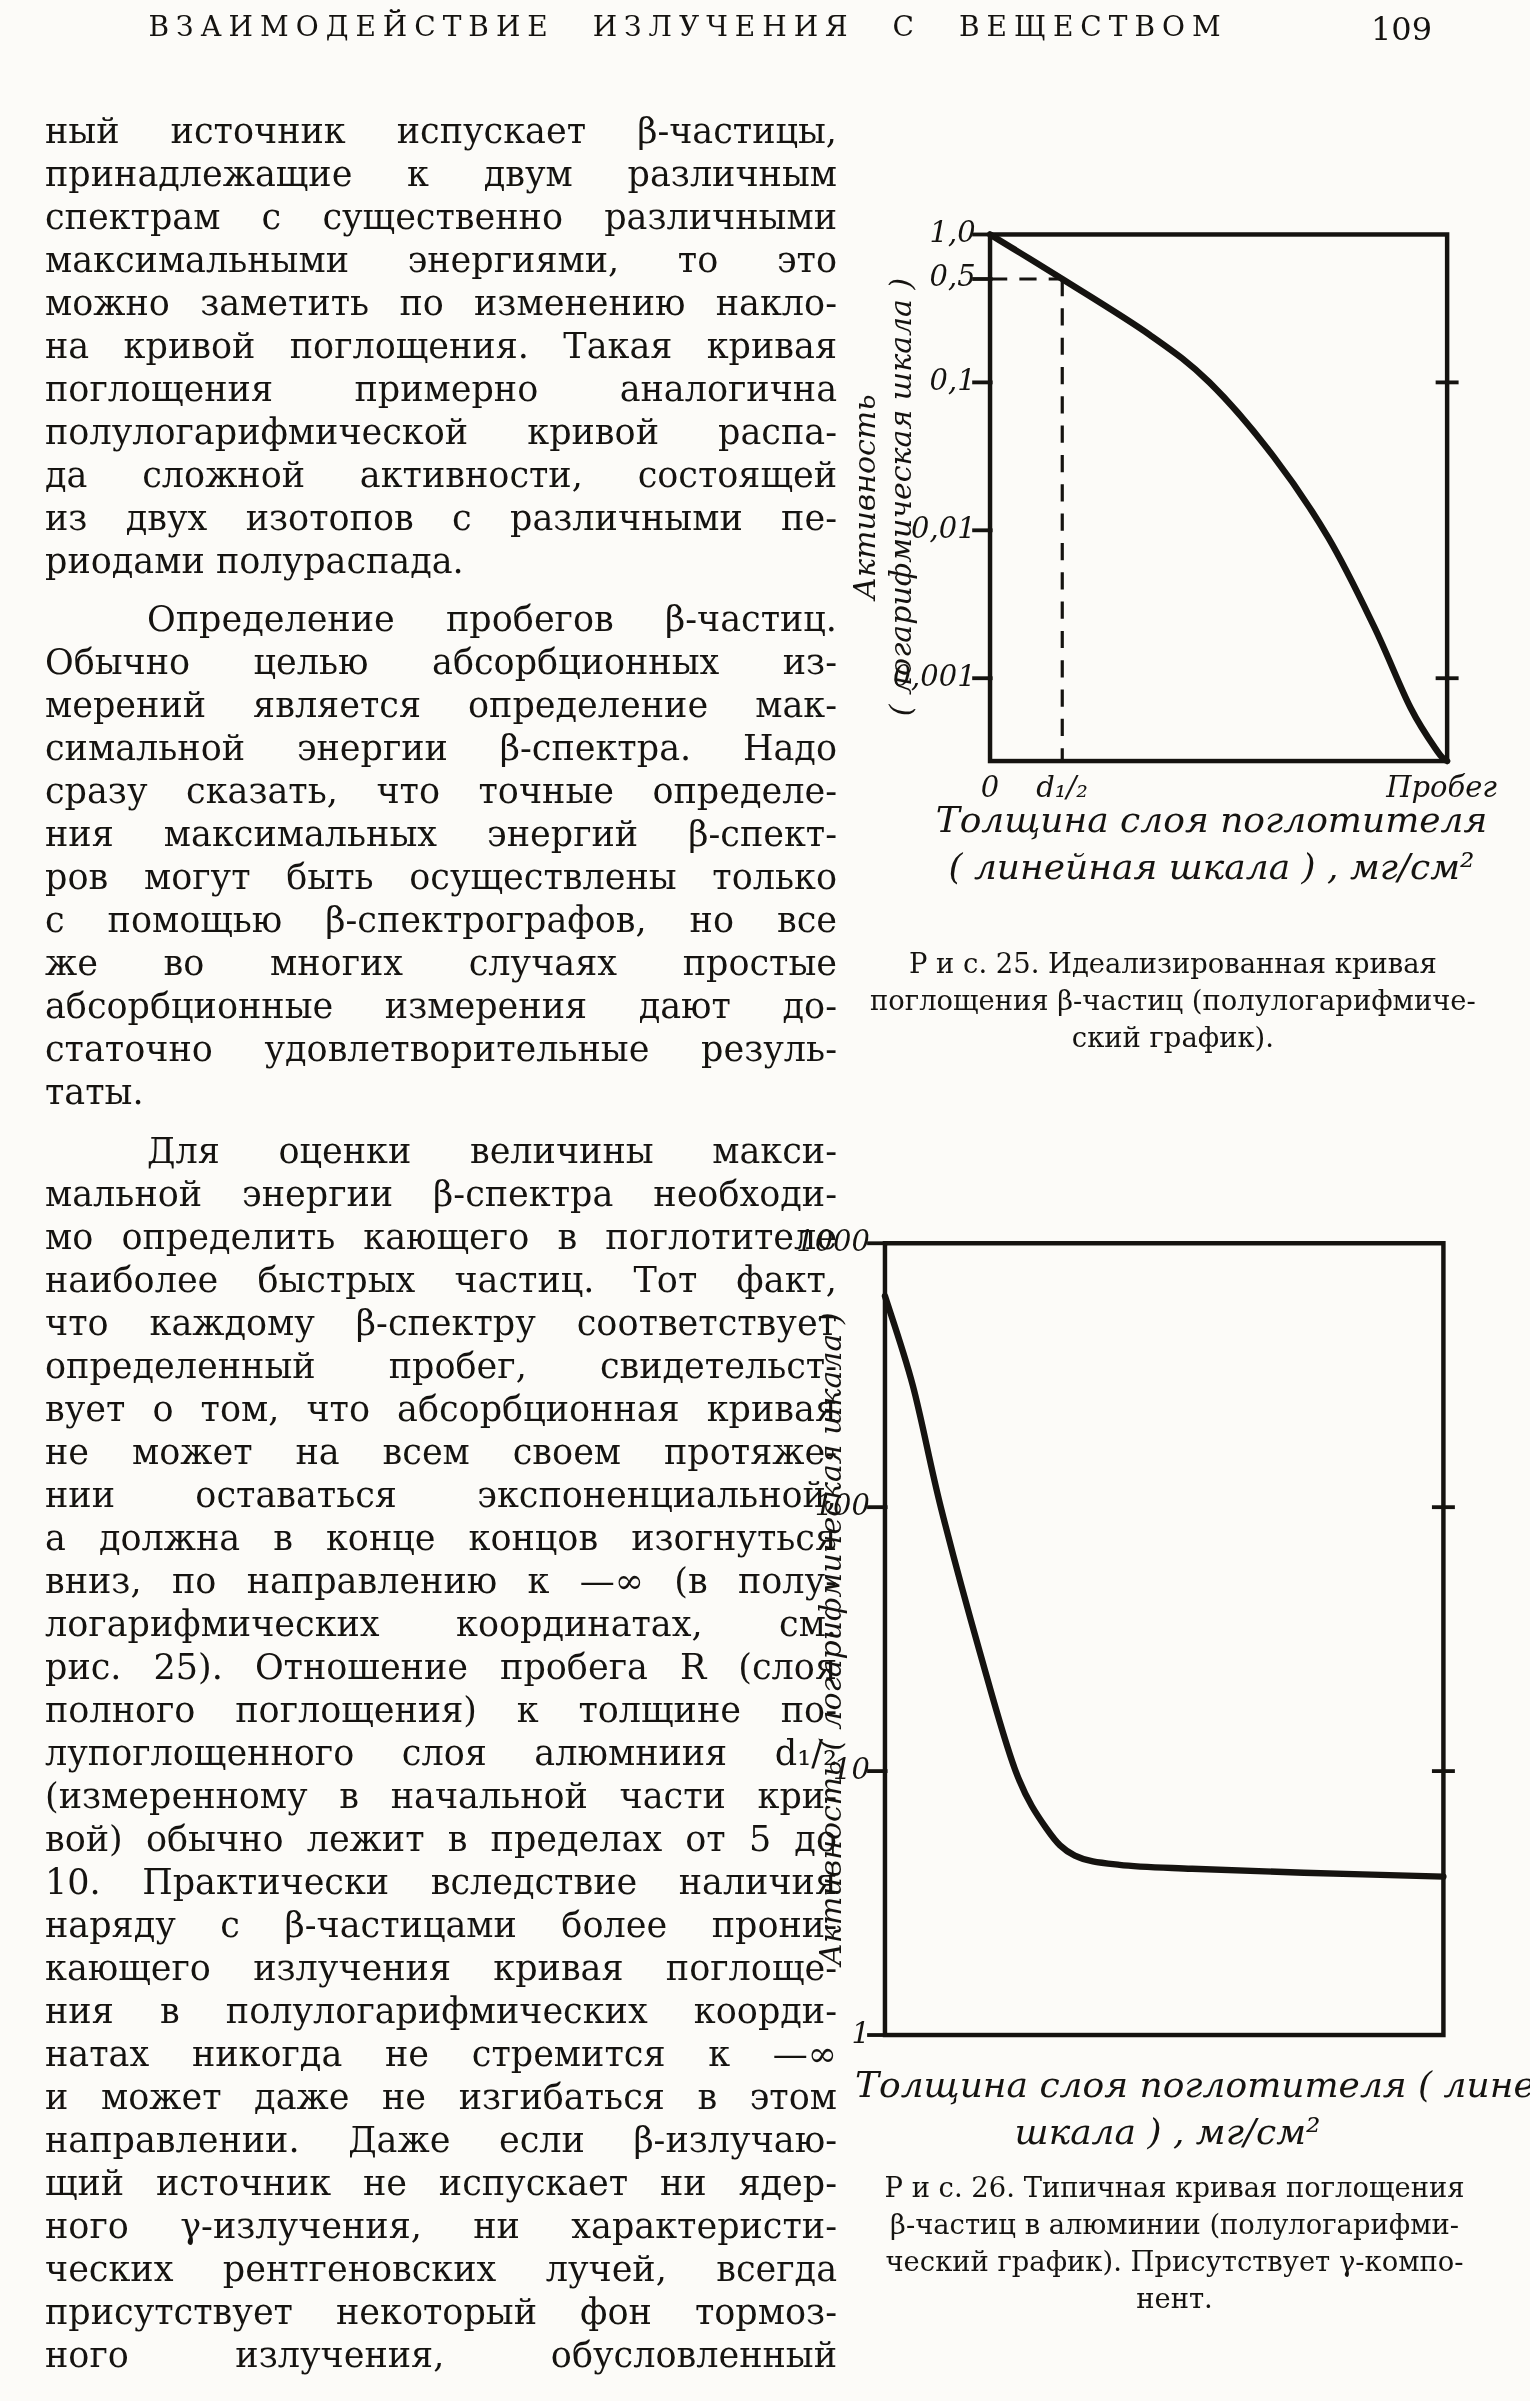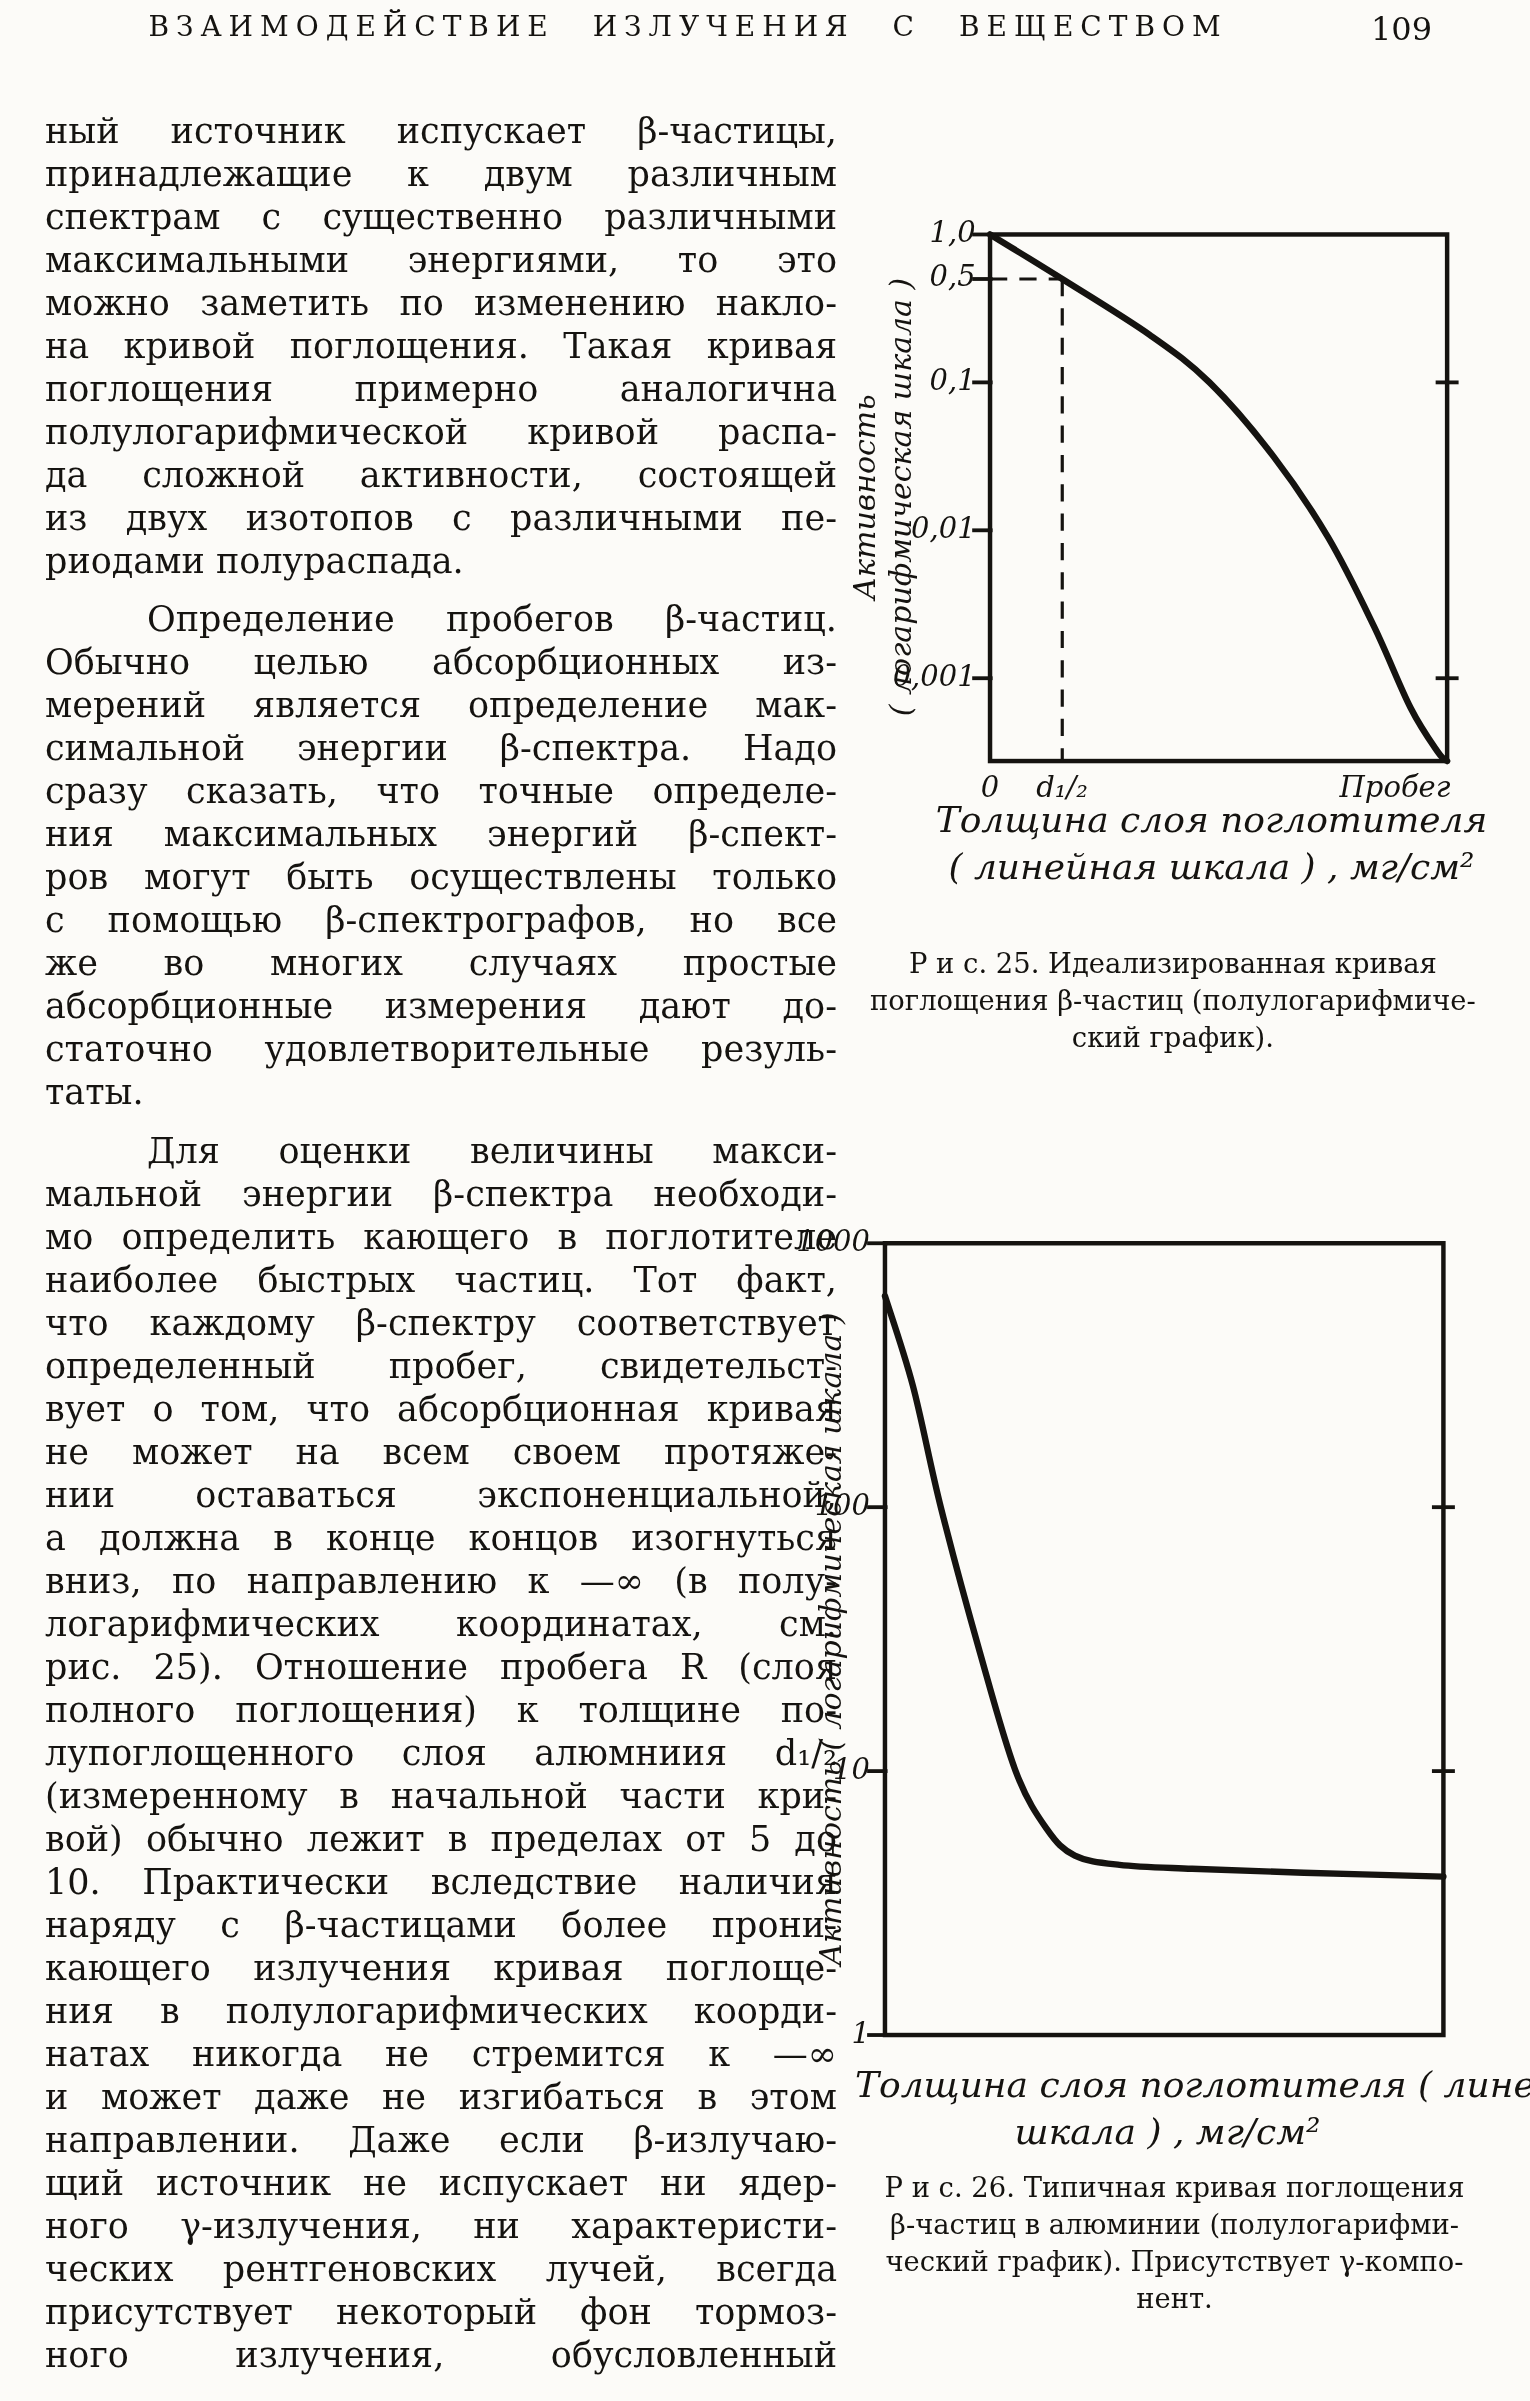--- a/index.html
+++ b/index.html
@@ -138,21 +138,21 @@
         <line x1="386.286" y1="137.83876404494382" x2="386.286" y2="894" stroke="#151310" stroke-width="5" stroke-dasharray="27 19"></line>
         <path d="M273 68C291.881 79.63979400749064,344.461 111.54288389513108,386.286 137.83876404494382C428.111 164.13464419475656,485.47100000000006 198.74466292134832,523.95 225.77528089887642C562.4290000000001 252.8058988764045,584.895 268.312734082397,617.16 300.02247191011236C649.425 331.7322097378277,686.4699999999999 375.42977528089887,717.54 416.03370786516854C748.61 456.6376404494382,777.2900000000001 499.17509363295875,803.58 543.6460674157303C829.87 588.1170411985019,853.77 638.3885767790262,875.28 682.8595505617977C896.79 727.3305243445693,915.91 777.6020599250937,932.64 810.4719101123596C949.37 843.3417602996255,966.0999999999999 866.1573033707865,975.66 880.0786516853932C985.22 893.9999999999999,987.61 891.6797752808989,990 894" fill="none" stroke="#151310" stroke-width="10" stroke-linecap="round"></path>
       </svg>
       <div class="lab ytick-lab" style="left: 14.7px; top: 25px; width: 145px;">1,0</div>
       <div class="lab ytick-lab" style="left: 14.7px; top: 69px; width: 145px;">0,5</div>
       <div class="lab ytick-lab" style="left: 14.7px; top: 173px; width: 145px;">0,1</div>
       <div class="lab ytick-lab" style="left: 14.7px; top: 321px; width: 145px;">0,01</div>
       <div class="lab ytick-lab" style="left: 14.7px; top: 469px; width: 145px;">0,001</div>
       <div class="lab xtick-lab" style="left: 72px; top: 580px; width: 204px;">0</div>
       <div class="lab xtick-lab" style="left: 144px; top: 580px; width: 204px;">d₁/₂</div>
-      <div class="lab xtick-lab" style="left: 477px; top: 580px; width: 204px;">Пробег</div>
+      <div class="lab xtick-lab" style="left: 477px; top: 580px; width: 204px; text-align: right;">Пробег</div>
       <div class="lab ylab" style="left: -201px; top: 270px; width: 536px; line-height: 36px; font-size: 30px;">
         <div>Активность</div>
         <div>( логарифмическая шкала )</div>
       </div>
       <div class="axtitle" style="left: 115px; top: 605px; width: 561px;">
         <div>Толщина слоя поглотителя</div>
         <div>( линейная  шкала ) ,  мг/см²</div>
       </div>
       <div class="caption" style="left: 6.4px; top: 754px; width: 701px;">
         <div class="cl">Р и с.  25.  Идеализированная  кривая</div>

